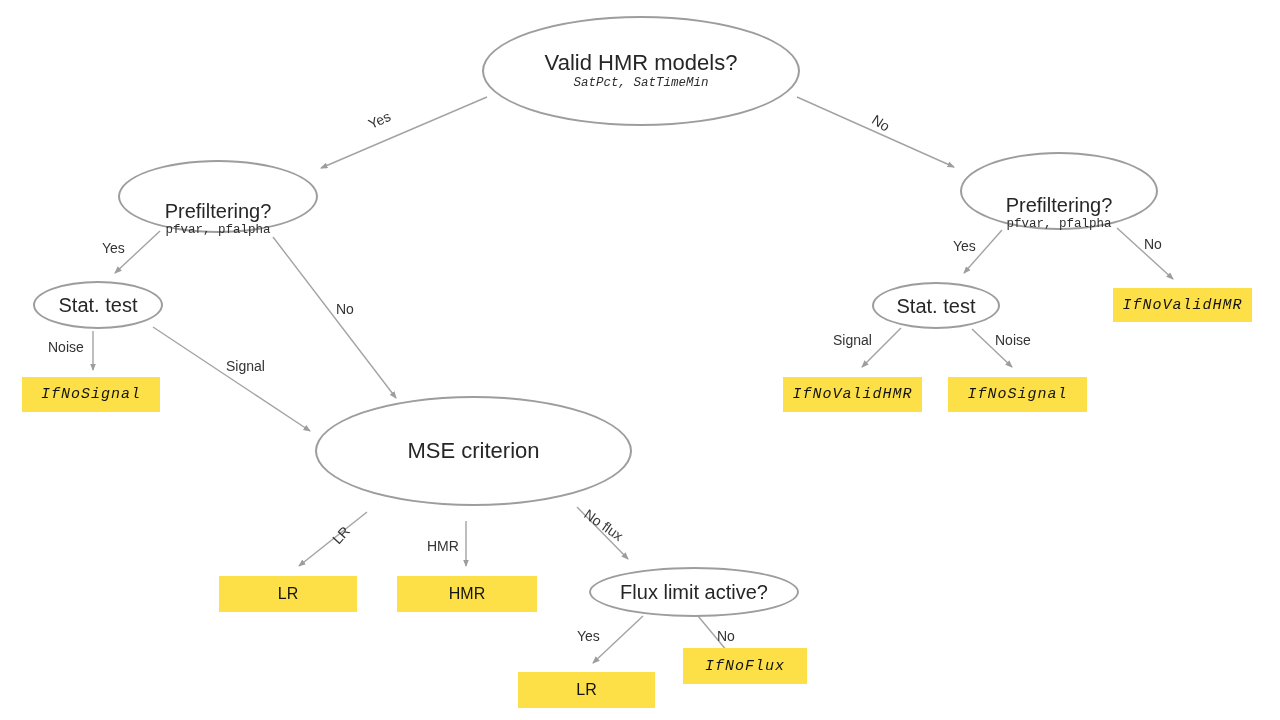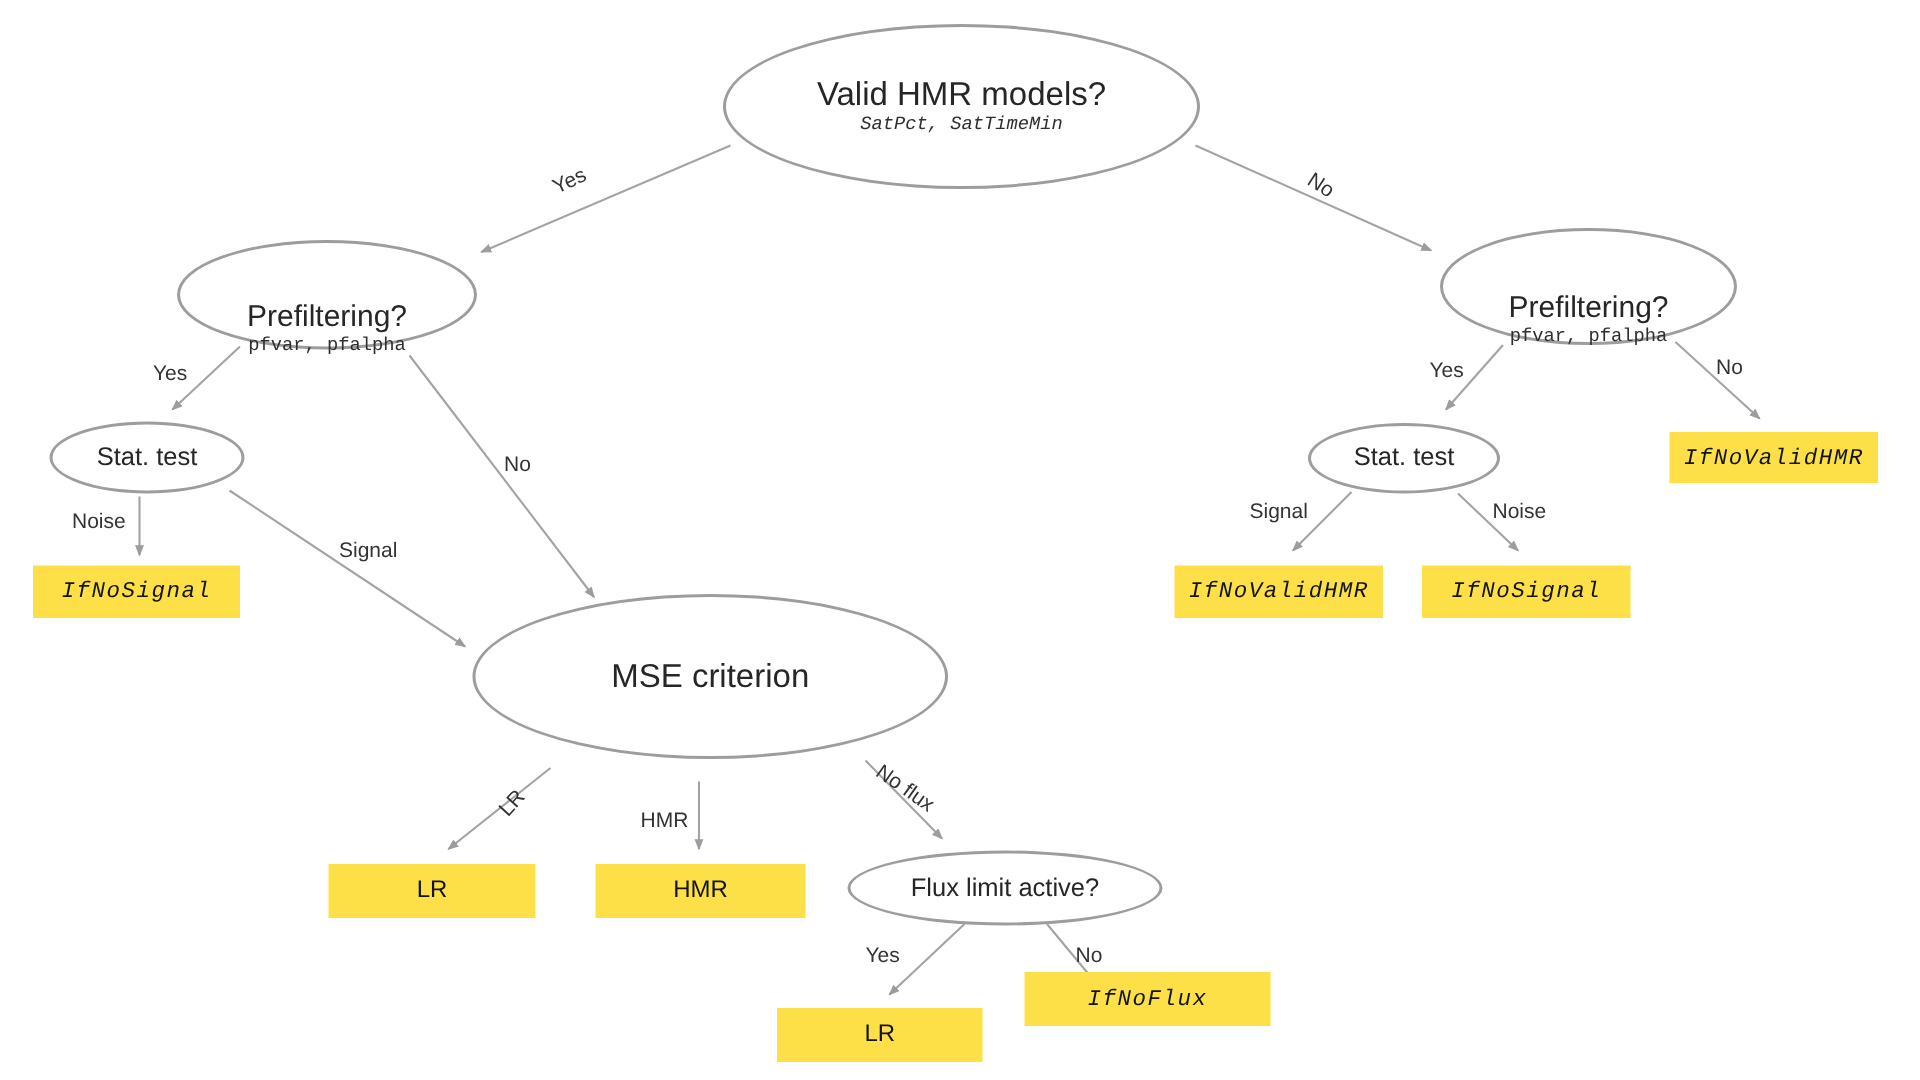--- a/index.html
+++ b/index.html
@@ -30,21 +30,21 @@
     flex-direction: column;
     align-items: center;
     justify-content: center;
     box-sizing: border-box;
     color: #262626;
     text-align: center;
     line-height: 1.1;
   }
   .ellipse .main { font-size: 22px; }
   .ellipse .main.md { font-size: 20px; margin-top: 44px; }
-  .ellipse .main.sm { font-size: 17px; }
+  .ellipse .main.sm { font-size: 20px; }
   .ellipse .params {
     font-family: "Liberation Mono", "DejaVu Sans Mono", monospace;
     font-size: 12.5px;
     margin-top: 2px;
     color: #2e2e2e;
     white-space: nowrap;
   }
   .params.ital { font-style: italic; }
   .tbox {
     position: absolute;
@@ -120,33 +120,33 @@
   </div>
 
   <div class="ellipse" style="left:872px; top:282px; width:128px; height:47px;">
     <div class="main sm">Stat. test</div>
   </div>
 
   <div class="ellipse" style="left:315px; top:396px; width:317px; height:110px;">
     <div class="main">MSE criterion</div>
   </div>
 
-  <div class="ellipse" style="left:565px; top:567px; width:210px; height:50px;">
+  <div class="ellipse" style="left:589px; top:567px; width:210px; height:50px;">
     <div class="main sm">Flux limit active?</div>
   </div>
 
   <div class="tbox mono" style="left:22px; top:377px; width:138px; height:35px;">IfNoSignal</div>
 
   <div class="tbox plain" style="left:219px; top:576px; width:138px; height:36px;">LR</div>
 
   <div class="tbox plain" style="left:397px; top:576px; width:140px; height:36px;">HMR</div>
 
   <div class="tbox plain" style="left:518px; top:672px; width:137px; height:36px;">LR</div>
 
-  <div class="tbox mono" style="left:683px; top:648px; width:164px; height:36px;">IfNoFlux</div>
+  <div class="tbox mono" style="left:683px; top:648px; width:124px; height:36px;">IfNoFlux</div>
 
   <div class="tbox mono" style="left:783px; top:377px; width:139px; height:35px;">IfNoValidHMR</div>
 
   <div class="tbox mono" style="left:948px; top:377px; width:139px; height:35px;">IfNoSignal</div>
 
   <div class="tbox mono" style="left:1113px; top:288px; width:139px; height:34px;">IfNoValidHMR</div>
 
   <span class="elabel" style="left:368px; top:112px; transform:rotate(-25deg);">Yes</span>
   <span class="elabel" style="left:872px; top:115px; transform:rotate(33deg);">No</span>
 

